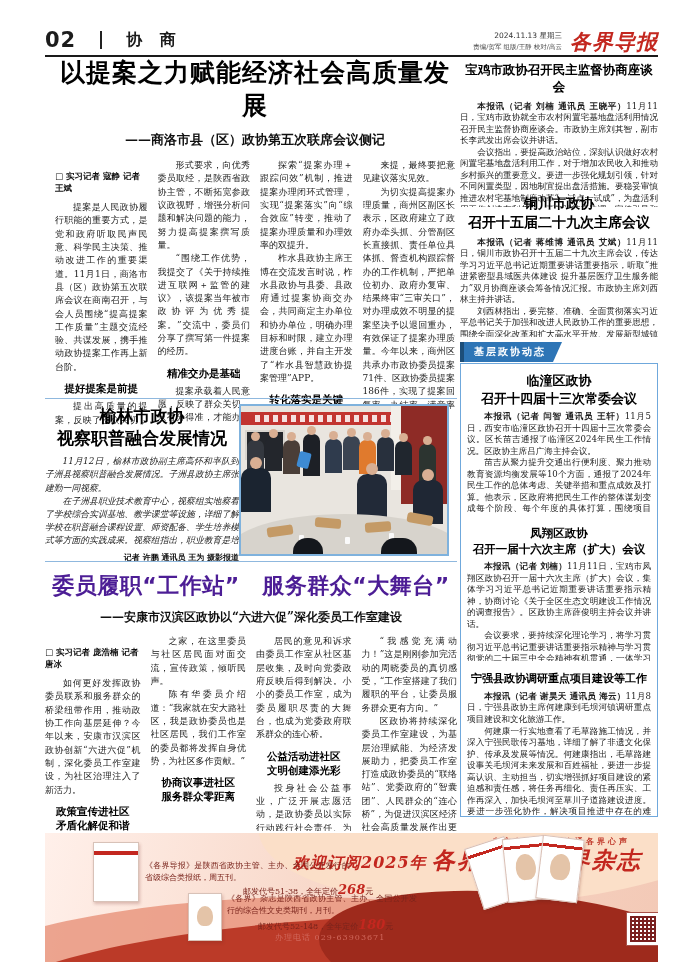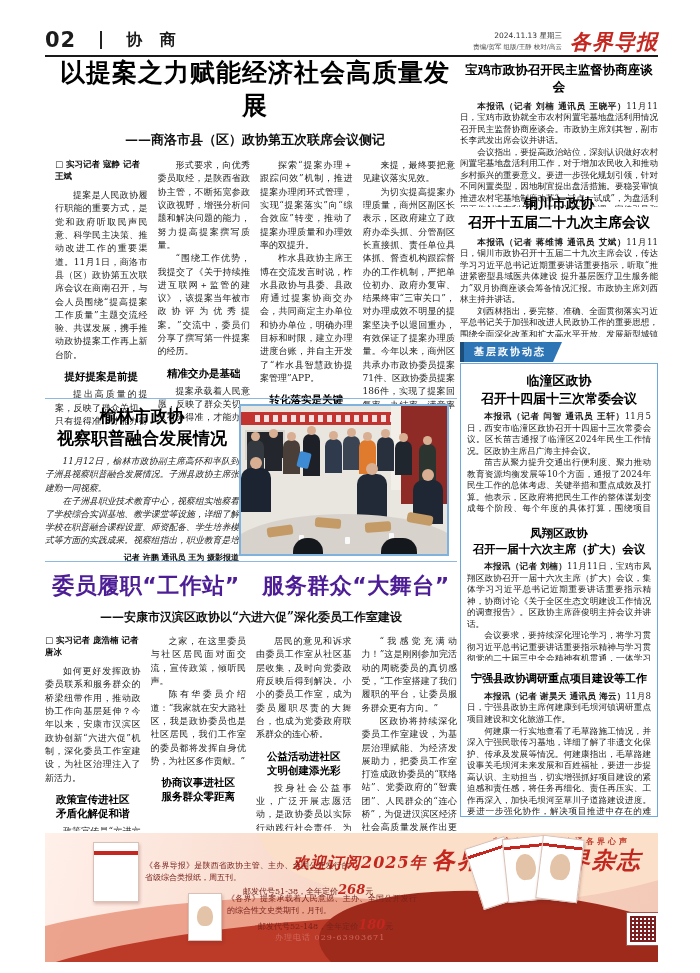--- a/index.html
+++ b/index.html
@@ -16,21 +16,21 @@
   .mh-meta{text-align:right;font-family:"DejaVu Sans","Liberation Sans",sans-serif;}
   .mh-date{font-size:7.5px;color:#333;}
   .mh-staff{font-size:6.5px;color:#444;margin-top:2px;}
   .logo{font-size:21px;font-weight:bold;font-style:italic;color:#c3271f;letter-spacing:1px;line-height:1;}
   #mh-rule{top:55px;left:45px;width:613px;height:2px;background:#1a1a1a;}
   
   .body-p{margin:0;text-indent:2em;text-align:justify;color:#1c1c1c;}
   .cols-4{display:flex;gap:10px;overflow:hidden;}
   .cols-4 .col{flex:1;overflow:hidden;}
   .cols-4 .body-p{font-size:9px;line-height:1.48;}
-  .byline{font-size:8.5px;font-weight:bold;margin:0 0 6px;color:#111;}
+  .byline{font-size:8.5px;font-weight:bold;margin:12px 0 6px;color:#111;}
   .col-subhead{font-family:"DejaVu Sans","Liberation Sans",sans-serif;font-weight:bold;font-size:10.5px;
                text-align:center;margin:7px 0 5px;white-space:pre-line;line-height:1.35;color:#000;}
   
   #main-art{top:56px;left:55px;width:400px;}
   .main-h1{margin:0;font-size:25px;font-weight:bold;text-align:center;letter-spacing:1px;
            font-family:"DejaVu Sans","Liberation Sans",sans-serif;color:#000;}
   .main-sub{font-size:13px;font-weight:bold;text-align:center;margin-top:9px;color:#111;}
   #main-cols{margin-top:10px;height:266px;}
   
   #mid-sec{top:398px;left:45px;width:412px;height:164px;border-top:1.5px solid #8fb8de;
@@ -282,21 +282,21 @@
     <div class="b-title">
       <span class="b-pre">欢迎订阅2025年</span>
       <span class="b-main">各界导报·各界杂志</span>
     </div>
     <div class="thumb paper-thumb"></div>
     <div class="b-text" style="left:100px;top:27px;width:205px;">《各界导报》是陕西省政协主管、主办、全国公开发行的省级综合类报纸，周五刊。</div>
     <div class="b-price" style="left:198px;top:49px;">
       <span>邮发代号51-38，全年定价</span><span class="price-num">268</span><span>元</span>
     </div>
     <div class="thumb mag-thumb"></div>
-    <div class="b-text" style="left:182px;top:60px;width:190px;">《各界》提案承载着人民意愿、主办、全国公开发行的综合性文史类期刊，月刊。</div>
+    <div class="b-text" style="left:182px;top:60px;width:190px;">《各界》杂志是陕西省政协主管、主办、全国公开发行的综合性文史类期刊，月刊。</div>
     <div class="b-price" style="left:213px;top:84px;">
       <span>邮发代号52-148，全年定价</span><span class="price-num">180</span><span>元</span>
     </div>
     <div class="b-phone">办理电话 029-63903671</div>
     <div class="cover" style="left:428px;top:8px;transform:rotate(-18deg);"></div>
     <div class="cover" style="left:460px;top:4px;transform:rotate(-6deg);">
         <div class="face"></div>
       </div>
     <div class="cover" style="left:494px;top:4px;transform:rotate(7deg);">
         <div class="face"></div>

